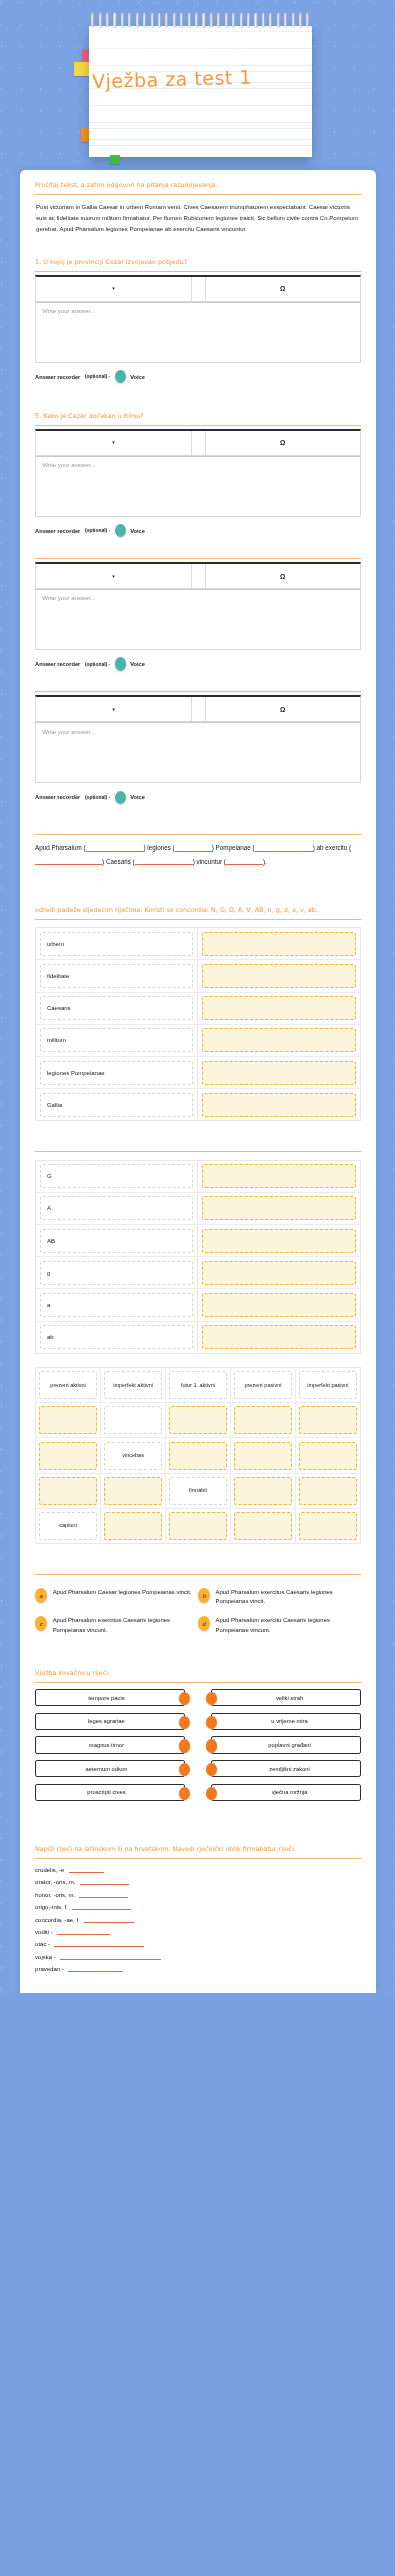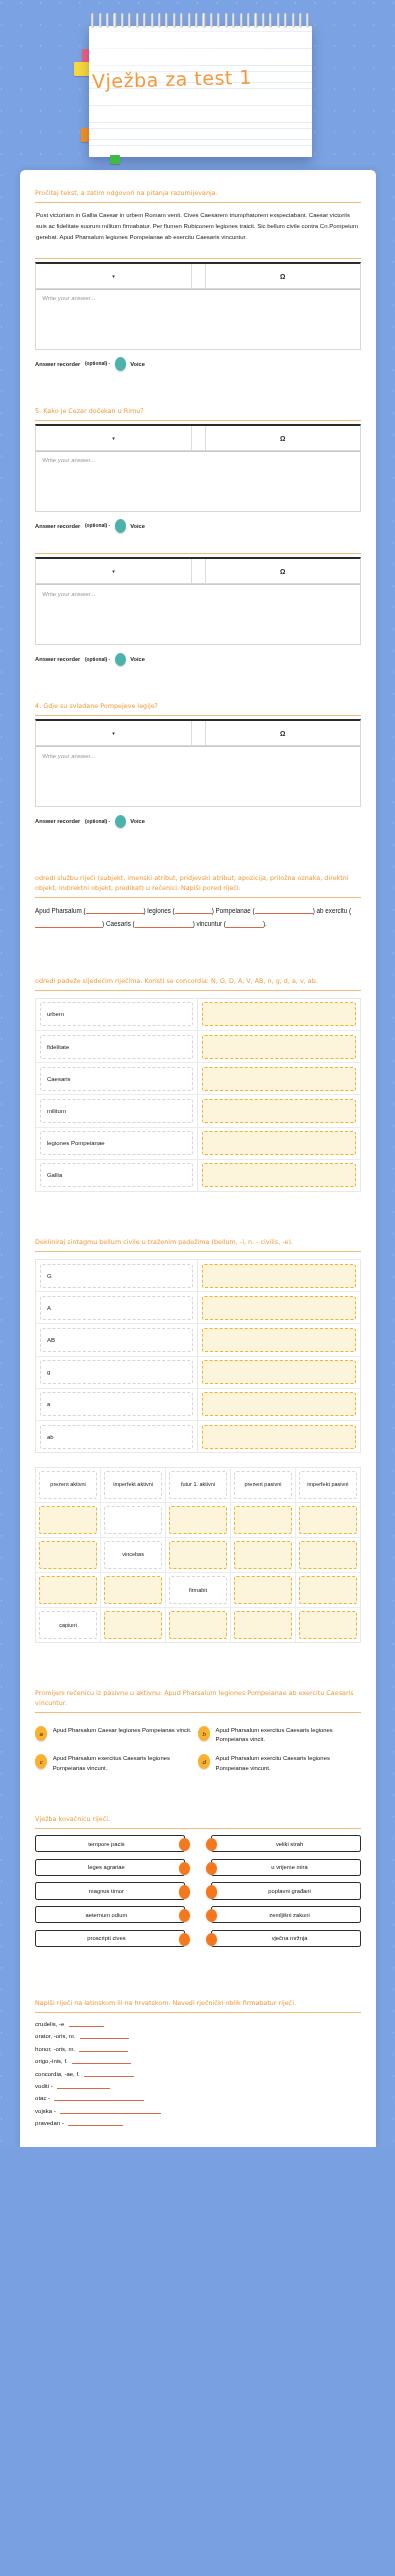--- a/index.html
+++ b/index.html
@@ -71,21 +71,21 @@
     box-shadow:0 0 7.2px rgba(10,30,70,.12);
   }
   .inner{ padding:0 15.5px; }
 
   
   .prompt{
     font-family:"DejaVu Sans", sans-serif;
     color:#f59a3c;
     font-size:6.4px;
     line-height:9.8px;
-    padding-top:19px;
+    padding-top:11px;
   }
   .rule{ border:0; border-top:0.5px solid #f2b97a; margin:3.1px 0 0 0; }
 
   .passage{
     font-size:6px; line-height:10.8px; color:#1e1e1e;
     padding:7.2px 1px 3.1px 1px;
   }
 
   
   .answer-block{ margin-top:3.1px; }
@@ -245,20 +245,21 @@
   </div>
 
   <div class="card">
     <div class="inner">
 
       <div class="prompt">Pročitaj tekst, a zatim odgovori na pitanja razumijevanja.</div>
       <hr class="rule">
       <div class="passage">Post victoriam in Gallia Caesar in urbem Romam venit. Cives Caesarem triumphatorem exspectabant. Caesar victoriis suis ac fidelitate suorum militum firmabatur. Per flumen Rubiconem legiones traicit. Sic bellum civile contra Cn.Pompeium  gerebat. Apud Pharsalum legiones Pompeianae ab exercitu Caesaris vincuntur.</div>
 
       <div class="spacer-sm"></div>
+      <div class="prompt">1. U kojoj je provinciji Cezar izvojevao pobjedu?</div>
       <hr class="rule">
       <div class="answer-block">
         <div class="toolbar">
           <div class="tcell">
               <span class="caret">▼</span>
             </div>
           <div class="tsep"></div>
           <div class="tcell narrow"></div>
           <div class="tsep"></div>
           <div class="tcell">
@@ -315,21 +316,20 @@
         <div class="editor">Write your answer...</div>
         <div class="recorder">
           <span>Answer recorder</span>
           <span class="opt">(optional) -</span>
           <span class="mic"></span>
           <span class="voice">Voice</span>
         </div>
       </div>
 
       <div class="spacer-md"></div>
-      <div class="prompt">4. Gdje su svladane Pompejeve legije?</div>
       <hr class="rule">
       <div class="answer-block">
         <div class="toolbar">
           <div class="tcell">
               <span class="caret">▼</span>
             </div>
           <div class="tsep"></div>
           <div class="tcell narrow"></div>
           <div class="tsep"></div>
           <div class="tcell">
@@ -339,21 +339,20 @@
         <div class="editor">Write your answer...</div>
         <div class="recorder">
           <span>Answer recorder</span>
           <span class="opt">(optional) -</span>
           <span class="mic"></span>
           <span class="voice">Voice</span>
         </div>
       </div>
 
       <div class="spacer-lg"></div>
-      <div class="prompt">odredi službu riječi (subjekt, imenski atribut, pridjevski atribut, apozicija, priložna oznaka, direktni objekt, indirektni objekt, predikat) u rečenici. Napiši pored riječi.</div>
       <hr class="rule">
       <div class="cloze">
         <span>Apud Pharsalum (</span><span class="blank b-lg"></span><span>) legiones (</span><span class="blank b-md"></span><span>) Pompeianae (</span><span class="blank b-lg"></span><span>) ab exercitu (</span><span class="blank b-xl"></span><span>) Caesaris (</span><span class="blank b-lg"></span><span>) vincuntur (</span><span class="blank b-md"></span><span>).</span>
       </div>
 
       <div class="spacer-lg"></div>
       <div class="prompt">odredi padeže sljedećim riječima. Koristi se concordia: N, G, D, A, V, AB, n, g, d, a, v, ab.</div>
       <hr class="rule">
       <div class="mtable">
         <div class="mrow">
@@ -400,21 +399,20 @@
           <div class="mleft">
               <div class="slot">Gallia</div>
             </div>
           <div class="mright">
               <div class="slot fill"></div>
             </div>
         </div>
       </div>
 
       <div class="spacer-lg"></div>
-      <div class="prompt">Dekliniraj sintagmu bellum civile u traženim padežima (bellum, -i, n. - civilis, -e).</div>
       <hr class="rule">
       <div class="mtable">
         <div class="mrow">
           <div class="mleft">
               <div class="slot">G</div>
             </div>
           <div class="mright">
               <div class="slot fill"></div>
             </div>
         </div>
@@ -542,21 +540,20 @@
           <div class="vcell">
               <div class="vbox fill"></div>
             </div>
           <div class="vcell">
               <div class="vbox fill"></div>
             </div>
         </div>
       </div>
 
       <div class="spacer-lg"></div>
-      <div class="prompt">Promijeni rečenicu iz pasivne u aktivnu: Apud Pharsalum legiones Pompeianae ab exercitu Caesaris vincuntur.</div>
       <hr class="rule">
       <div class="mc">
         <div class="mc-item">
           <span class="bubble">a</span>
           <span class="mc-label">Apud Pharsalum Caesar legiones Pompeianas vincit.</span>
         </div>
         <div class="mc-item">
           <span class="bubble">b</span>
           <span class="mc-label">Apud Pharsalum exercitus Caesaris legiones Pompeianas vincit.</span>
         </div>

